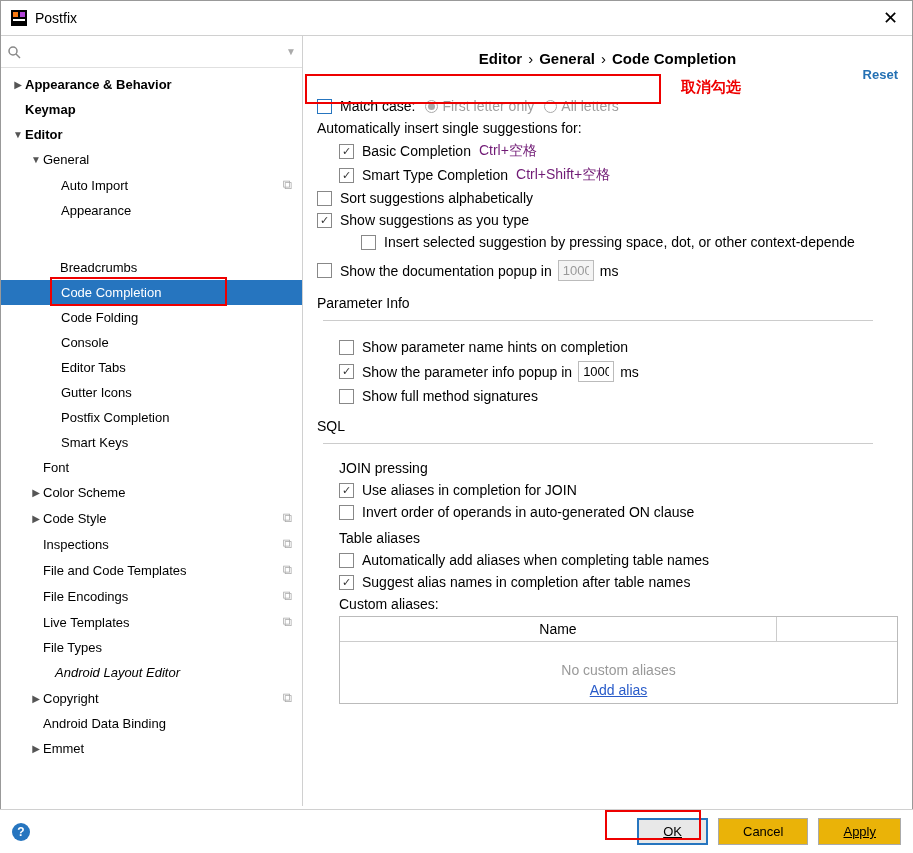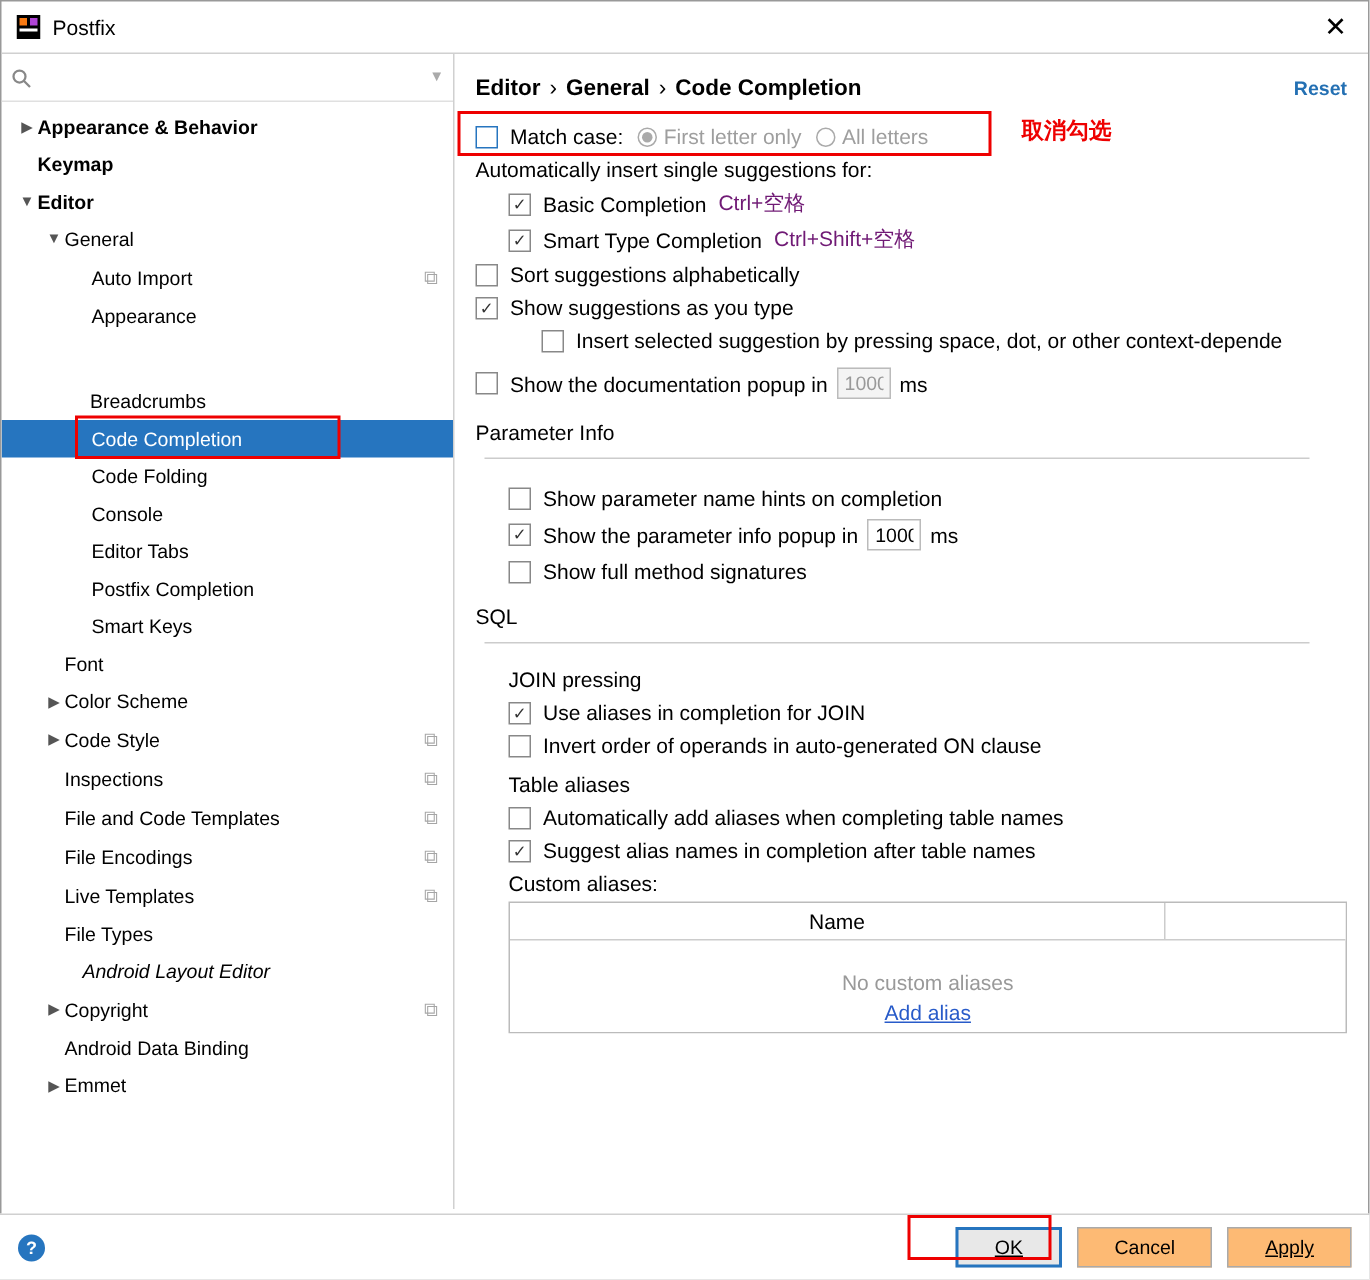--- a/index.html
+++ b/index.html
@@ -14,21 +14,21 @@
 .search-row svg { margin-right: 4px; }
 .search-row input { flex: 1; border: none; outline: none; font-size: 13px; padding: 4px; }
 .tree { flex: 1; overflow-y: auto; padding: 4px 0; }
 .tree-item { display: flex; align-items: center; padding: 5px 6px; cursor: pointer; white-space: nowrap; position: relative; }
 .tree-item.selected { background: #2675BF; color: #fff; }
 .arrow { width: 14px; text-align: center; font-size: 10px; color: #555; user-select: none; }
 .noarrow { width: 14px; }
 .tree-item.bold .label { font-weight: bold; }
 .tree-item .copy-icon { margin-left: auto; opacity: 0.35; padding-right: 4px; }
 .content { flex: 1; padding: 14px 0 0 0; overflow: hidden; position: relative; }
-.header-row { display: flex; align-items: center; padding: 0 14px 10px 14px; }
+.header-row { display: flex; align-items: center; padding: 0 14px 10px 14px; flex-direction: column; }
 .breadcrumb { font-weight: bold; font-size: 15px; }
 .breadcrumb .sep { padding: 0 6px; font-weight: normal; }
 .reset { margin-left: auto; color: #2470B3; font-weight: bold; cursor: pointer; }
 .form { padding: 0 14px; font-size: 14px; overflow: hidden; }
 .row { display: flex; align-items: center; margin: 6px 0; }
 .cb { width: 15px; height: 15px; border: 1px solid #888; margin-right: 8px; display: inline-flex; align-items: center; justify-content: center; font-size: 11px; color: #333; cursor: pointer; flex-shrink: 0; }
 .cb.checked::after { content: "✓"; }
 .cb.blue { border-color: #2675BF; }
 .radio { width: 13px; height: 13px; border: 1px solid #aaa; border-radius: 50%; margin-right: 4px; display: inline-block; position: relative; }
 .radio.sel::after { content: ""; width: 7px; height: 7px; background: #aaa; border-radius: 50%; position: absolute; top: 2px; left: 2px; }
@@ -44,21 +44,21 @@
 .sub-label { margin: 10px 0 4px 22px; }
 .table { border: 1px solid #bbb; margin: 4px 0 0 22px; height: 88px; }
 .table-head { display: flex; background: #fff; border-bottom: 1px solid #ccc; }
 .table-head div { flex: 1; text-align: center; padding: 4px; border-right: 1px solid #ccc; }
 .table-head div:last-child { flex: 0 0 120px; border-right: none; }
 .table-empty { text-align: center; color: #999; padding: 20px 0 4px; }
 .add-link { text-align: center; color: #285bc9; text-decoration: underline; cursor: pointer; padding-bottom: 6px; }
 .footer { position: absolute; bottom: 0; left: 0; right: 0; border-top: 1px solid #d0d0d0; padding: 8px 12px; display: flex; align-items: center; background: #fff; }
 .help { width: 18px; height: 18px; border-radius: 50%; background: #2675BF; color: #fff; display: flex; align-items: center; justify-content: center; font-weight: bold; font-size: 12px; cursor: pointer; }
 .footer-btns { margin-left: auto; display: flex; gap: 10px; }
-.btn { padding: 4px 24px; border: 1px solid #aaa; background: #fdba74; cursor: pointer; font-size: 13px; }
+.btn { padding: 4px 24px; border: 1px solid #aaa; background: #eab308; cursor: pointer; font-size: 13px; }
 .btn.ok { border: 2px solid #2675BF; background: #e8e8e8; text-decoration: underline; }
 .btn.apply { text-decoration: underline; }
 .anno-box1 { position: absolute; border: 2px solid #e00; pointer-events: none; }
 .anno-text { position: absolute; color: #e00; font-size: 15px; font-weight: bold; pointer-events: none; }
 </style>
 </head>
 <body>
 
 <div class="titlebar">
   <span class="icon">
@@ -124,20 +124,24 @@
         <div class="tree-item" style="padding-left: 46px;">
           <span class="noarrow"></span>
           <span class="label">Console</span>
         </div>
         <div class="tree-item" style="padding-left: 46px;">
           <span class="noarrow"></span>
           <span class="label">Editor Tabs</span>
         </div>
         <div class="tree-item" style="padding-left: 46px;">
           <span class="noarrow"></span>
+          <span class="label">Gutter Icons</span>
+        </div>
+        <div class="tree-item" style="padding-left: 46px;">
+          <span class="noarrow"></span>
           <span class="label">Postfix Completion</span>
         </div>
         <div class="tree-item" style="padding-left: 46px;">
           <span class="noarrow"></span>
           <span class="label">Smart Keys</span>
         </div>
         <div class="tree-item" style="padding-left: 28px;">
           <span class="noarrow"></span>
           <span class="label">Font</span>
         </div>

